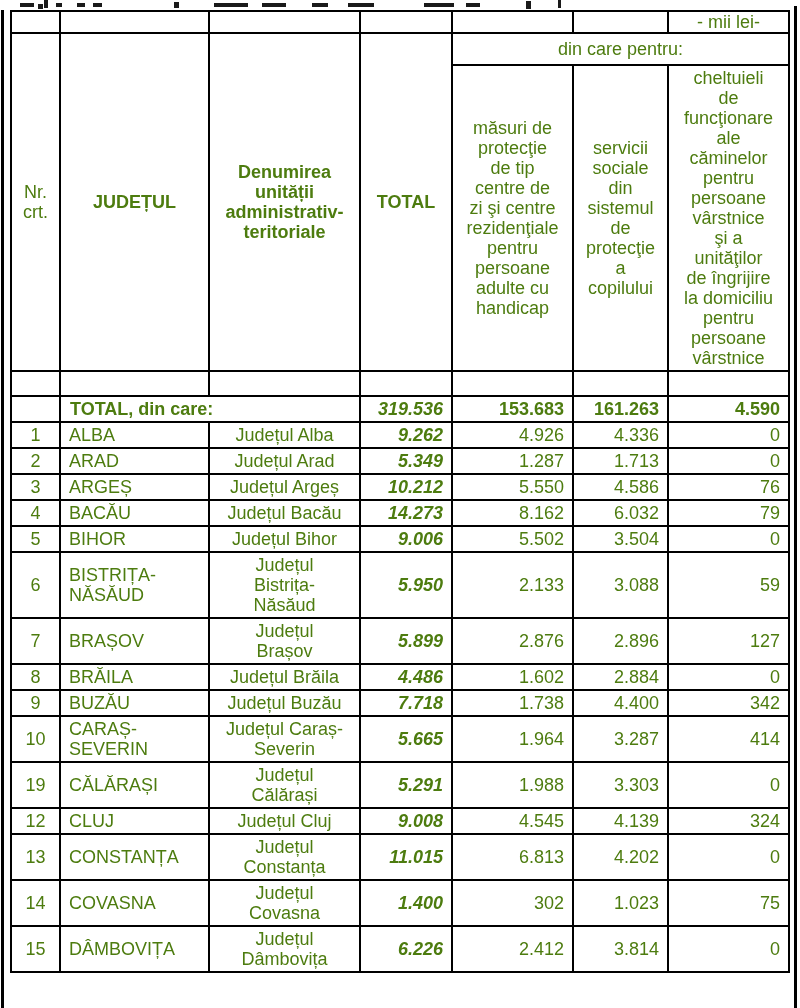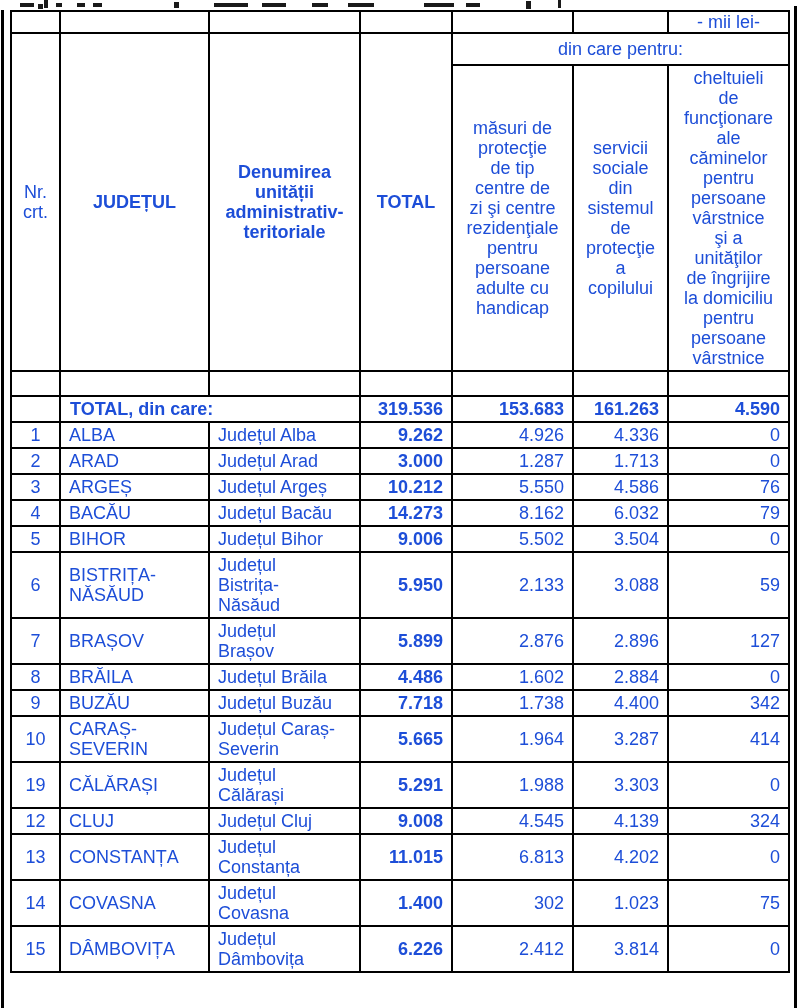--- a/index.html
+++ b/index.html
@@ -5,21 +5,21 @@
   html, body {
     margin: 0; padding: 0;
     background: #ffffff;
   }
   .page {
     position: relative;
     width: 800px; height: 1008px;
     overflow: hidden;
     background: #ffffff;
     font-family: "Liberation Sans", "DejaVu Sans", sans-serif;
-    color: #1d4ed8;
+    color: #4d7c0f;
   }
   
   .edge-left  { position: absolute; left: 1px;  top: 10px; width: 3px; height: 998px; background: #000; }
   .edge-right { position: absolute; left: 794px; top: 6px;  width: 3px; height: 1002px; background: #000; }
   
   .frags { position: absolute; left: 0; top: 0; width: 800px; height: 9px; }
   .frag  { position: absolute; background: #1a1a1a; }
 
   table.tbl {
     position: absolute; left: 10px; top: 10px;
@@ -41,23 +41,23 @@
   
   .r-unit td { height: 18px; padding: 0 6px; }
   .unit-note { text-align: center; }
   .group-cell { height: 26px; text-align: center; margin-top: 32px; }
   .hcell { text-align: center; padding: 4px 4px; line-height: 22px; border-radius: 20px; }
   .r-empty td { height: 23px; padding: 0; }
 
   
   .c-nr  { text-align: center; }
   .c-county { text-align: left; padding-left: 9px; margin-left: 44px; }
-  .c-admin  { text-align: left; padding-left: 8px; margin-left: 20px; }
+  .c-admin  { text-align: center; padding-left: 8px; margin-left: 20px; }
   .num  { text-align: right; vertical-align: bottom; padding-right: 9px; }
-  .num-total { padding-right: 12px; }
+  .num-total { padding-right: 12px; font-style: italic; }
   .r-total td { font-weight: bold; margin-left: 46px; }
   .r-total .lbl { text-align: left; padding-left: 9px; }
 </style>
 </head>
 <body>
 
 <div class="page">
 
   <div class="edge-left"></div>
   <div class="edge-right"></div>
@@ -174,21 +174,21 @@
           <td class="c-admin preline">Județul Alba</td>
           <td class="num num-total bold">9.262</td>
           <td class="num">4.926</td>
           <td class="num">4.336</td>
           <td class="num">0</td>
         </tr>
         <tr>
           <td class="c-nr">2</td>
           <td class="c-county preline">ARAD</td>
           <td class="c-admin preline">Județul Arad</td>
-          <td class="num num-total bold">3.000</td>
+          <td class="num num-total bold">5.349</td>
           <td class="num">1.287</td>
           <td class="num">1.713</td>
           <td class="num">0</td>
         </tr>
         <tr>
           <td class="c-nr">3</td>
           <td class="c-county preline">ARGEȘ</td>
           <td class="c-admin preline">Județul Argeș</td>
           <td class="num num-total bold">10.212</td>
           <td class="num">5.550</td>

